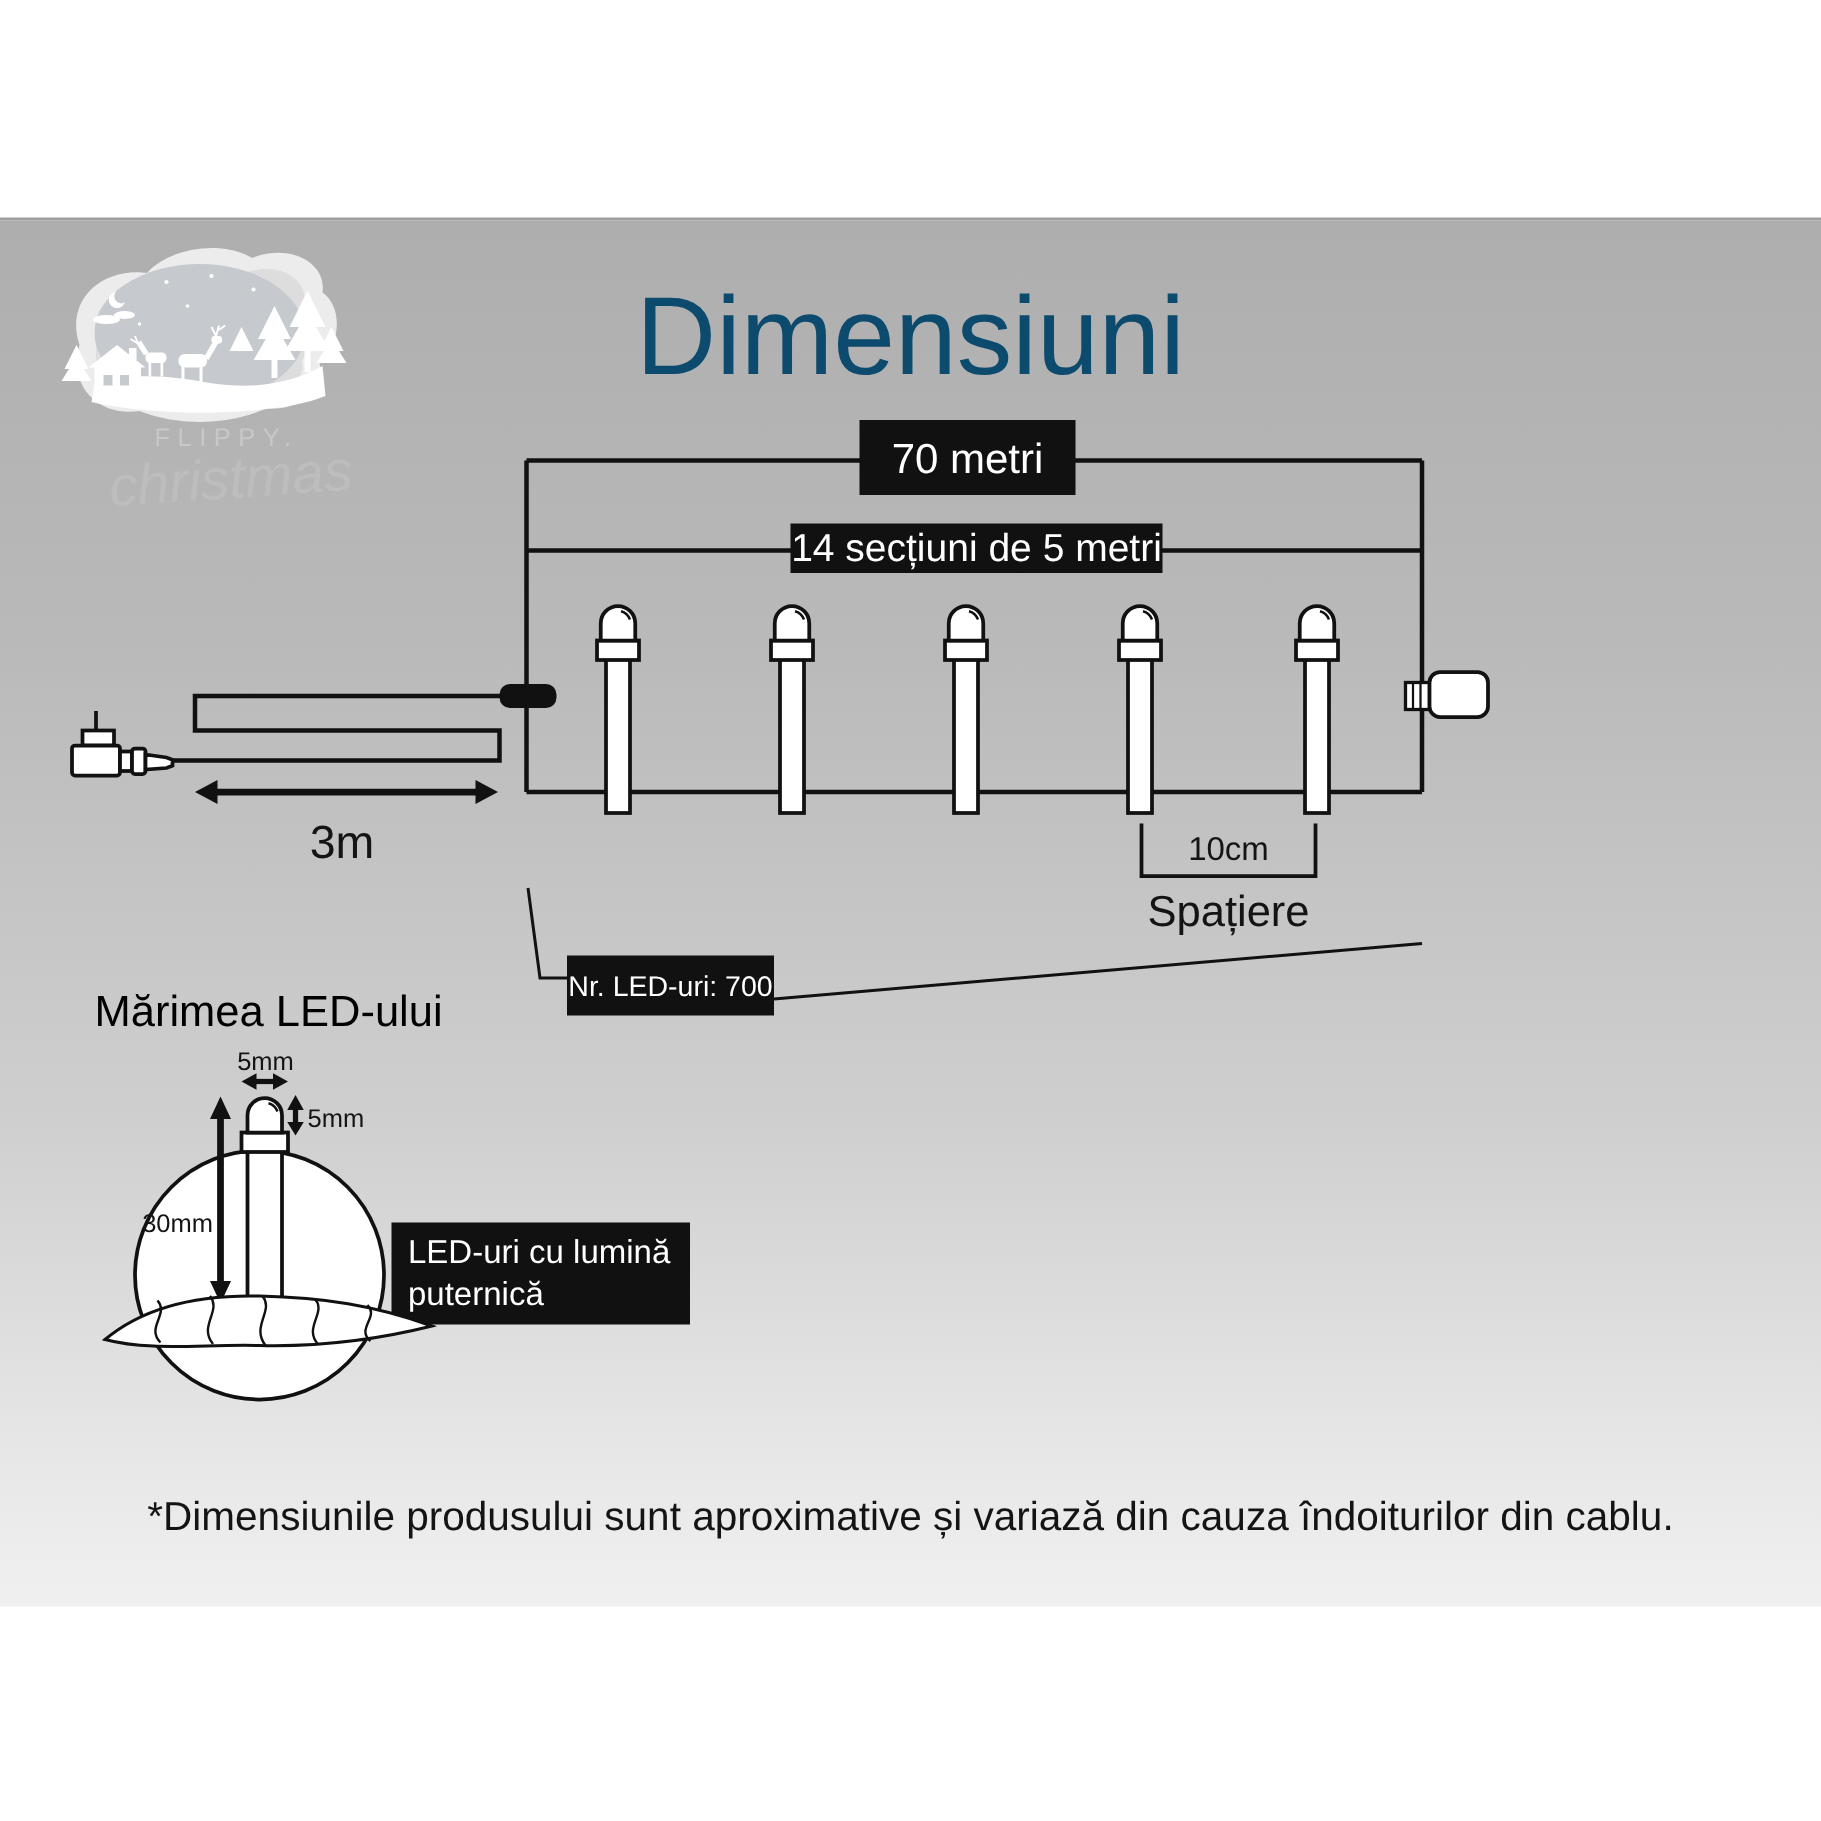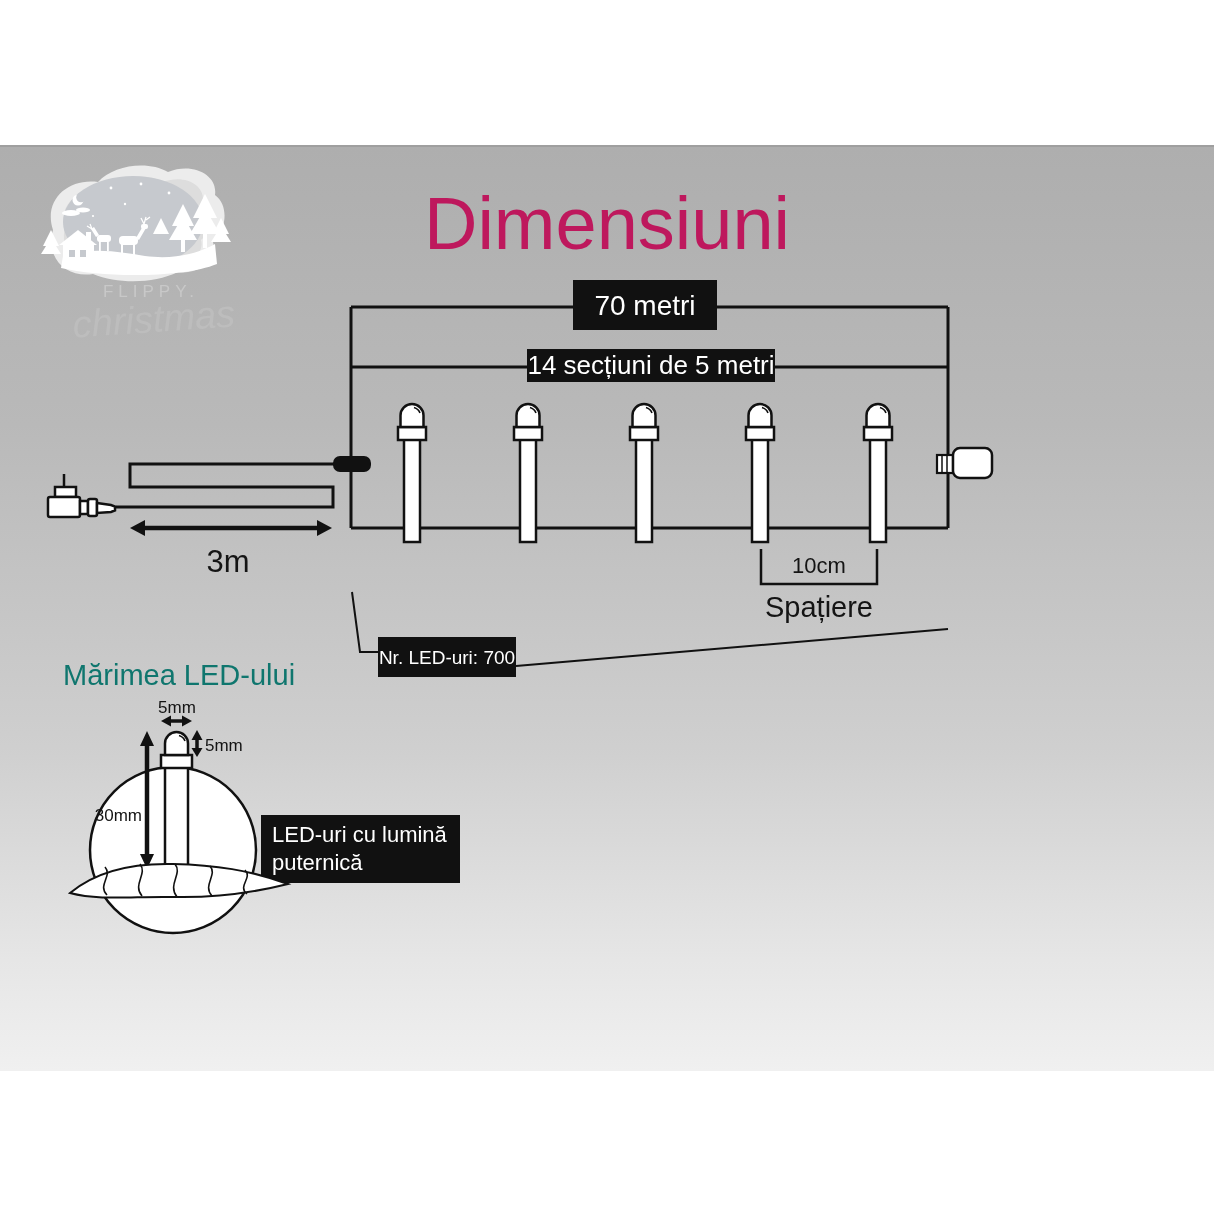--- a/index.html
+++ b/index.html
@@ -2,25 +2,25 @@
 <html><head>
 <meta charset="utf-8">
 <style>
   html,body{margin:0;padding:0;background:#fff;}
   .canvas{position:relative;width:1214px;height:1214px;background:#ffffff;overflow:hidden;
           font-family:"Liberation Sans","DejaVu Sans",sans-serif;color:#151515;}
   .panel{position:absolute;left:0;top:145px;width:1214px;height:924px;
          background:linear-gradient(180deg,#aeaeae 0%,#b9b9b9 30%,#cfcfcf 65%,#e6e6e6 88%,#f0f0f0 100%);
          border-top:2px solid #9f9f9f;}
   .abs{position:absolute;}
-  .title{left:0;top:181px;width:1214px;text-align:center;font-size:74px;color:#be185d;letter-spacing:0;}
+  .title{left:0;top:181px;width:1214px;text-align:center;font-size:74px;color:#0c4a6e;letter-spacing:0;}
   .black-box{background:#111;color:#fff;display:flex;flex-direction:column;justify-content:center;}
   .connect-box{left:1020px;top:419px;width:146px;height:92px;padding-left:11px;font-size:21px;line-height:30px;}
   .callout-box{left:261px;top:815px;width:188px;height:68px;padding-left:11px;font-size:22px;line-height:28px;z-index:2;}
-  .led-heading{left:63px;top:659px;font-size:29px;color:#0f766e;}
+  .led-heading{left:63px;top:659px;font-size:29px;color:#000000;}
   .footer{left:0;top:996px;width:1214px;text-align:center;font-size:27px;color:#141414;}
   svg{position:absolute;overflow:visible;}
   .logo-svg{left:33px;top:160px;z-index:1;}
   .diagram-svg{left:30px;top:270px;z-index:1;}
   .led-svg{left:50px;top:695px;z-index:3;}
   text{font-family:"Liberation Sans","DejaVu Sans",sans-serif;}
 </style>
 </head>
 <body>
 
@@ -221,14 +221,15 @@
       </g>
       <text x="142" y="821" text-anchor="end" font-size="17" fill="#141414">30mm</text>
 
       <g>
         <path d="M70 893 C95 872 130 863 173 864 C215 865 250 870 288 884 C252 893 215 898 173 897 C135 896 100 901 70 893 Z" fill="#ffffff" stroke="#111" stroke-width="2"></path>
         <path d="M105 867 C113 876 97 885 107 895 M140 864 C148 874 132 884 142 896 M175 864 C183 874 167 884 177 897 M210 866 C218 875 202 885 212 896 M245 870 C253 878 237 886 247 894" fill="none" stroke="#111" stroke-width="1.6"></path>
       </g>
     </svg>
   </svg>
 
+  <div class="abs footer">*Dimensiunile produsului sunt aproximative și variază din cauza îndoiturilor din cablu.</div>
 
 </div>
 
 </body></html>

